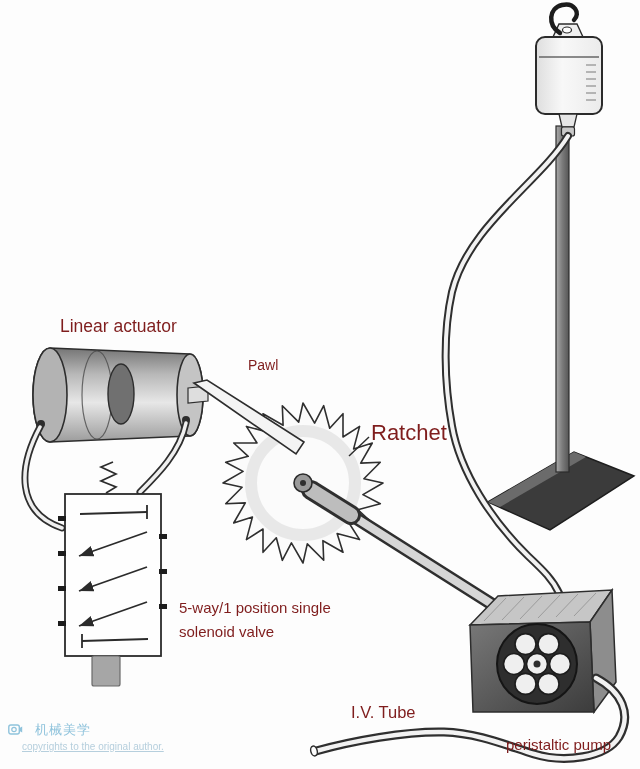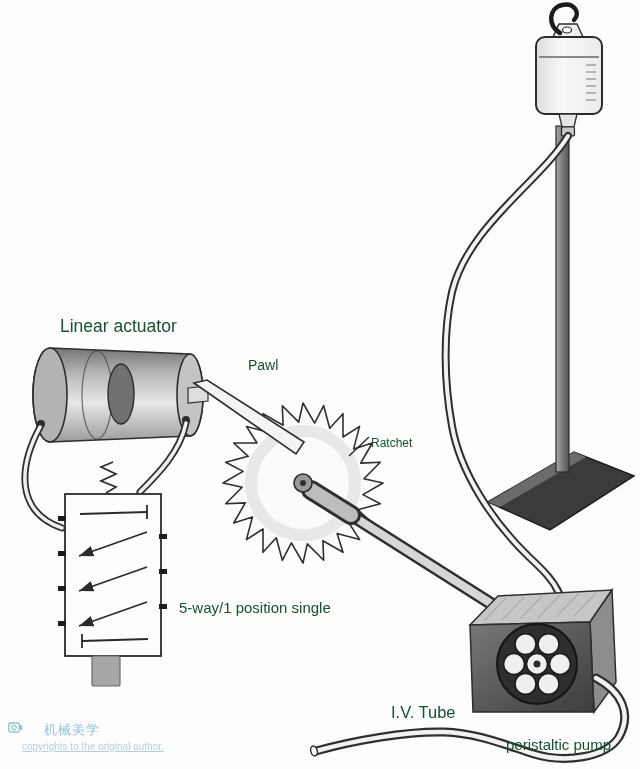--- a/index.html
+++ b/index.html
@@ -1,28 +1,28 @@
 <!DOCTYPE html>
 <html><head>
 <meta charset="utf-8">
 <style>
   * { margin:0; padding:0; box-sizing:border-box; }
   html, body { width:640px; height:769px; }
   body { font-family:"Liberation Sans", sans-serif; background:#ffffff; }
   .stage { position:relative; width:640px; height:769px; background:#fdfdfd; overflow:hidden; }
   .figure-svg { position:absolute; left:0; top:0; z-index:1; }
-  .label { position:absolute; color:#14532d; z-index:2; white-space:nowrap; }
+  .label { position:absolute; color:#7f1d1d; z-index:2; white-space:nowrap; }
   .label-linear-actuator { left:60px;  top:316px; font-size:17.5px; }
   .label-pawl            { left:248px; top:357px; font-size:14px; }
-  .label-ratchet         { left:371px; top:436px; font-size:12px; }
+  .label-ratchet         { left:371px; top:420px; font-size:22px; }
   .label-valve           { left:179px; top:596px; font-size:15px; line-height:1.6; }
-  .label-iv-tube         { left:351px; top:703px; font-size:16.5px;margin-left:40px; }
+  .label-iv-tube         { left:351px; top:703px; font-size:16.5px; }
   .label-pump            { left:506px; top:736px; font-size:15px; }
   .watermark { position:absolute; left:8px; top:721px; z-index:2; }
-  .watermark-brand { display:flex; gap:21px; font-size:13px; color:#8fc3dc; letter-spacing:1px; }
+  .watermark-brand { display:flex; align-items:center; gap:12px; font-size:13px; color:#8fc3dc; letter-spacing:1px; }
   .watermark-copy { font-size:10px; color:#b6cfdd; margin-top:2px; margin-left:14px;text-decoration:underline; }
 </style>
 </head>
 <body>
 
 <div class="stage">
 
   <svg class="figure-svg" width="640" height="769" viewBox="0 0 640 769">
     <defs>
       <linearGradient id="cylGrad" x1="0" y1="0" x2="0" y2="1">
@@ -169,20 +169,21 @@
     <polygon points="194,383 207,380 304,442 296,454" fill="#f4f4f4" stroke="#2d2d2d" stroke-width="1.6"></polygon>
 
     <line x1="369" y1="437" x2="349" y2="456" stroke="#2b2b2b" stroke-width="1.4"></line>
   </svg>
 
   <div class="label label-linear-actuator">Linear actuator</div>
   <div class="label label-pawl">Pawl</div>
   <div class="label label-ratchet">Ratchet</div>
   <div class="label label-valve">
     <div>5-way/1 position single</div>
+    <div>solenoid valve</div>
   </div>
   <div class="label label-iv-tube">I.V. Tube</div>
   <div class="label label-pump">peristaltic pump</div>
 
   <div class="watermark">
     <div class="watermark-brand">
       <span class="watermark-icon">
         <svg width="15" height="12" viewBox="0 0 15 12">
           <rect x="0.8" y="2" width="10.5" height="9" rx="2" fill="none" stroke="#8fc3dc" stroke-width="1.4"></rect>
           <circle cx="6" cy="6.5" r="2.2" fill="none" stroke="#8fc3dc" stroke-width="1.2"></circle>

